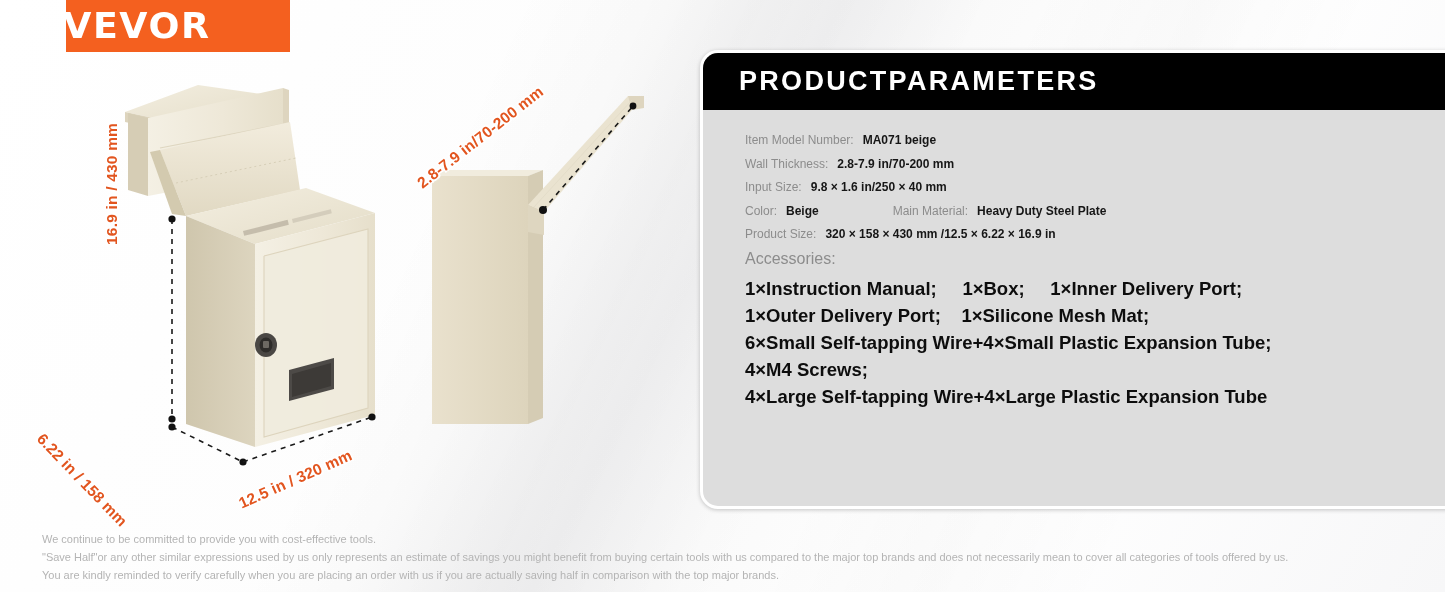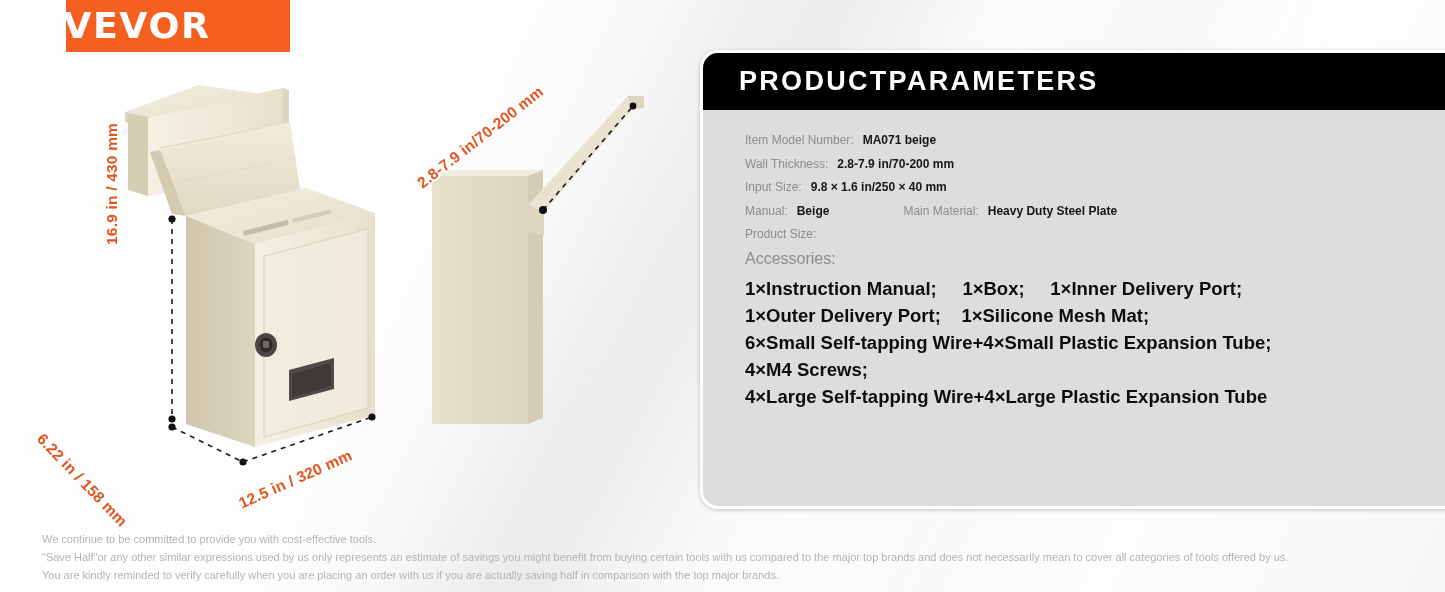--- a/index.html
+++ b/index.html
@@ -257,29 +257,30 @@
         <span class="spec-label">Wall Thickness:</span>
         <span class="spec-value">2.8-7.9 in/70-200 mm</span>
       </div>
 
       <div class="spec-row">
         <span class="spec-label">Input Size:</span>
         <span class="spec-value">9.8 × 1.6 in/250 × 40 mm</span>
       </div>
 
       <div class="spec-row">
-        <span class="spec-label">Manual:</span>
+        <span class="spec-label">Color:</span>
         <span class="spec-value">Beige</span>
         <span class="spec-label2">Main Material:</span>
         <span class="spec-value">Heavy Duty Steel Plate</span>
       </div>
 
 
       <div class="spec-row">
         <span class="spec-label">Product Size:</span>
+        <span class="spec-value">320 × 158 × 430 mm /12.5 × 6.22 × 16.9 in</span>
       </div>
 
       <div class="acc-head">Accessories:</div>
 
       <div class="acc-line">1×Instruction Manual;     1×Box;     1×Inner Delivery Port;</div>
       <div class="acc-line">1×Outer Delivery Port;    1×Silicone Mesh Mat;</div>
       <div class="acc-line">6×Small Self-tapping Wire+4×Small Plastic Expansion Tube;</div>
       <div class="acc-line">4×M4 Screws;</div>
       <div class="acc-line">4×Large Self-tapping Wire+4×Large Plastic Expansion Tube</div>
     </div>

